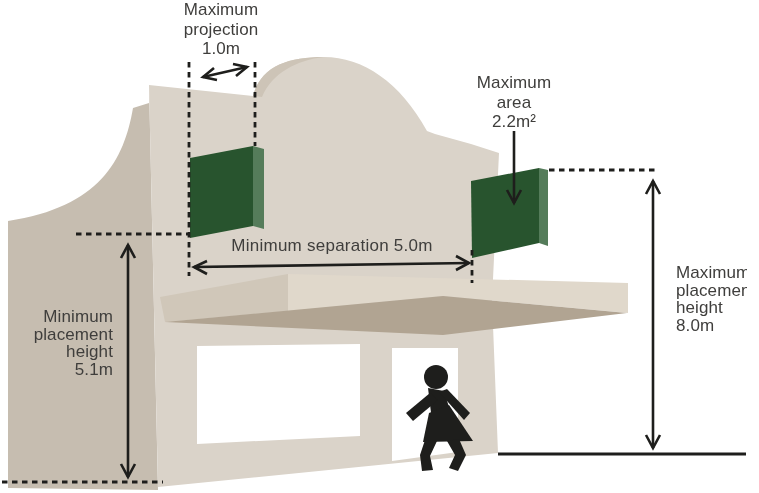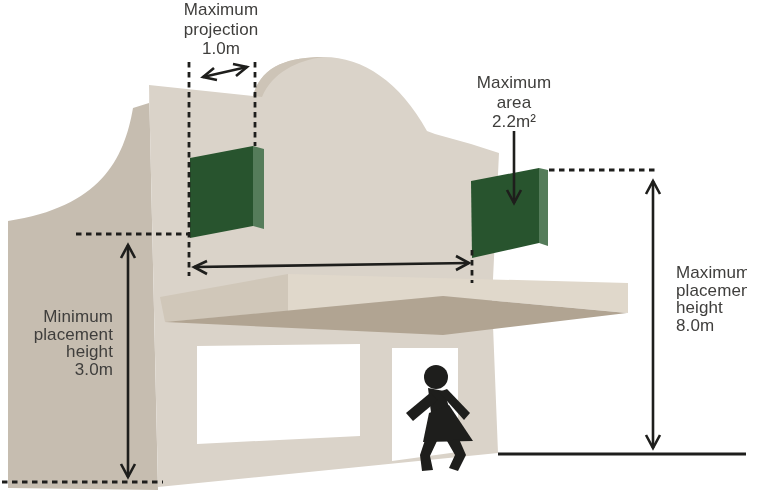--- a/index.html
+++ b/index.html
@@ -118,21 +118,22 @@
       <line class="ground" x1="498" y1="454" x2="746" y2="454"></line>
     </g>
   </svg>
 
   <div class="lbl" id="lbl-projection">Maximum
 projection
 1.0m</div>
   <div class="lbl" id="lbl-area">Maximum
 area
 2.2m²</div>
+  <div class="lbl" id="lbl-separation">Minimum separation 5.0m</div>
   <div class="lbl" id="lbl-minheight">Minimum
 placement
 height
-3.0m</div>
+5.1m</div>
   <div class="lbl" id="lbl-maxheight">Maximum
 placement
 height
 8.0m</div>
 </div>
 
 </body></html>

